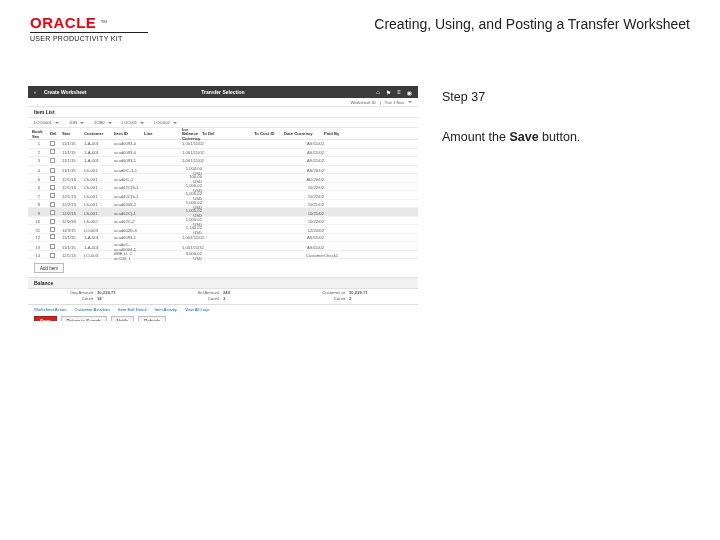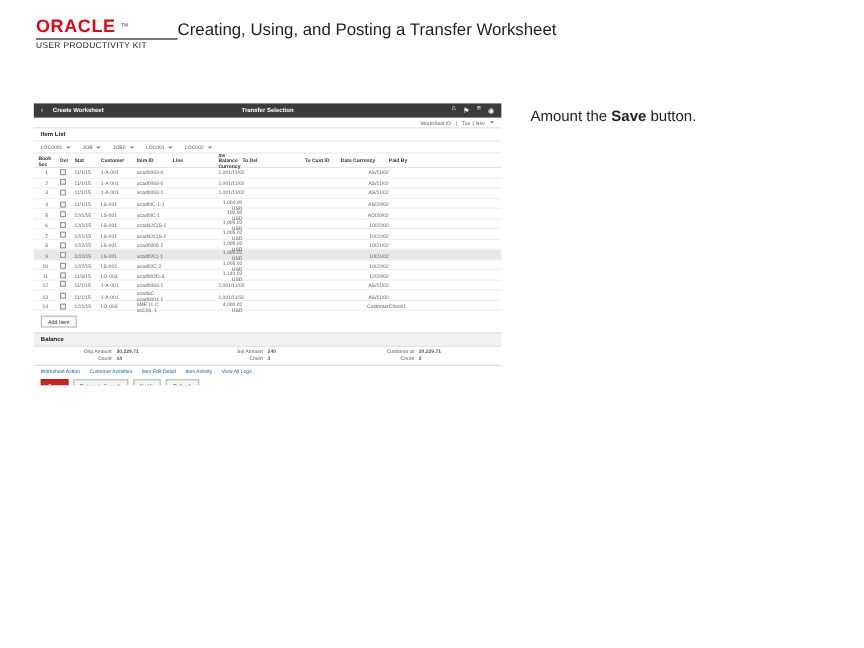--- a/index.html
+++ b/index.html
@@ -7,21 +7,21 @@
   .page { width: 720px; height: 540px; position: relative; }
 
   
   .header { display: flex; align-items: flex-start; padding: 14px 30px 10px 30px; }
   .brand { display: flex; flex-direction: column; }
   .brand-row { display: flex; align-items: center; gap: 4px; }
   .brand-name { font-weight: 700; color: #e30613; font-size: 15px; letter-spacing: 0.5px; }
   .brand-tm { font-size: 7px; color: #555; }
   .brand-sub { font-size: 7px; letter-spacing: 0.3px; color: #1a1a1a; margin-top: 1px; }
   .brand-divider { width: 118px; border-top: 1px solid #222; margin: 1px 0; }
-  .title { flex: 1; text-align: left; font-size: 14px; color: #222; margin-top: 2px; }
+  .title { flex: 1; text-align: right; font-size: 14px; color: #222; margin-top: 2px; }
 
   
   .main { display: flex; padding: 34px 28px 0 28px; gap: 24px; }
   .shot { width: 390px; height: 235px; border: 0; position: relative; background: #fff; }
   .instructions { flex: 1; font-size: 12.5px; color: #222; line-height: 1.9; }
   .instructions .step { margin-bottom: 16px; }
   .instructions b { font-weight: 700; }
 
   
   .app { position: relative; width: 100%; height: 100%; font-size: 4.2px; color: #5a5a5a; font-family: Arial, sans-serif; overflow: hidden; }
@@ -364,18 +364,19 @@
             <span class="btn">Refresh</span>
           </div>
 
         </div>
 
         
       </div>
     </div>
 
     <div class="instructions">
+      <div class="step">Step 37</div>
       <div>
         <span>Amount the </span><b>Save</b><span> button.</span>
       </div>
     </div>
   </div>
 </div>
 
 </body></html>

